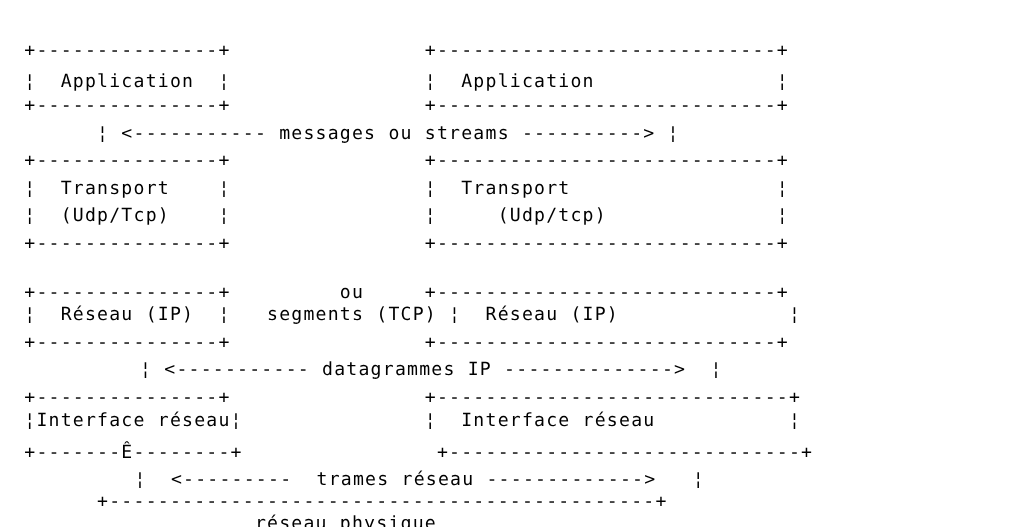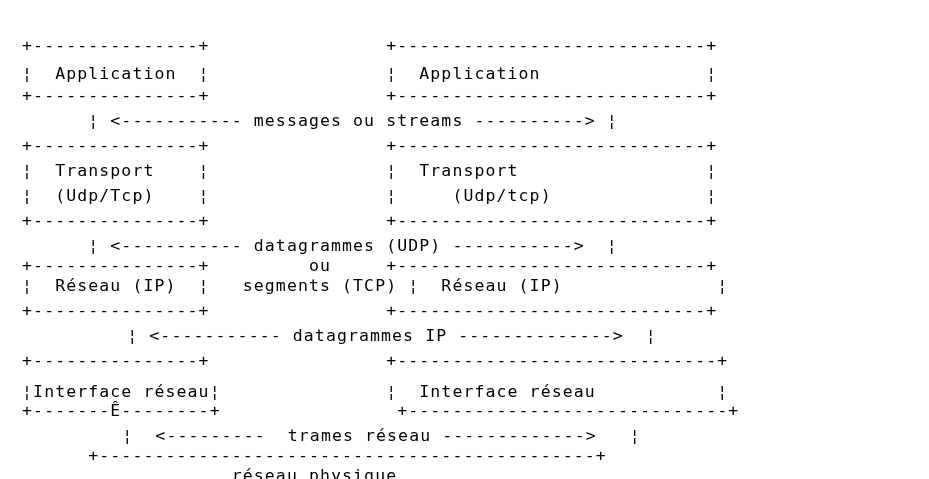--- a/index.html
+++ b/index.html
@@ -39,39 +39,38 @@
   .l4  { top: 116px; }
   .l5  { top: 141px; }
   .l6  { top: 166px; }
   .l7  { top: 191px; }
   .l8  { top: 216px; }
   .l9  { top: 236px; }
   .l10 { top: 256px; }
   .l11 { top: 281px; }
   .l12 { top: 306px; padding-left: 39px; }
   .l13 { top: 331px; }
-  .l14 { top: 362px; }
+  .l14 { top: 352px; }
   .l15 { top: 381px; }
   .l16 { top: 406px; padding-left: 34px; }
   .l17 { top: 426px; }
   .l18 { top: 446px; }
 </style>
 </head>
 <body>
 
 <div id="ascii-diagram">
   <pre class="ascii-line l0">  +---------------+                +----------------------------+</pre>
   <pre class="ascii-line l1">  ¦  Application  ¦                ¦  Application               ¦</pre>
   <pre class="ascii-line l2">  +---------------+                +----------------------------+</pre>
   <pre class="ascii-line l3">        ¦ &lt;----------- messages ou streams ----------&gt; ¦</pre>
   <pre class="ascii-line l4">  +---------------+                +----------------------------+</pre>
   <pre class="ascii-line l6">  ¦  (Udp/Tcp)    ¦                ¦     (Udp/tcp)              ¦</pre>
   <pre class="ascii-line l5">  ¦  Transport    ¦                ¦  Transport                 ¦</pre>
   <pre class="ascii-line l7">  +---------------+                +----------------------------+</pre>
-  <pre class="ascii-line l8">        ¦ &lt;----------- datagrammes (UDP) -----------&gt;  ¦</pre>
   <pre class="ascii-line l9">  +---------------+         ou     +----------------------------+</pre>
   <pre class="ascii-line l10">  ¦  Réseau (IP)  ¦   segments (TCP) ¦  Réseau (IP)              ¦</pre>
   <pre class="ascii-line l11">  +---------------+                +----------------------------+</pre>
   <pre class="ascii-line l12">        ¦ &lt;----------- datagrammes IP --------------&gt;  ¦</pre>
   <pre class="ascii-line l13">  +---------------+                +-----------------------------+</pre>
   <pre class="ascii-line l14">  ¦Interface réseau¦               ¦  Interface réseau           ¦</pre>
   <pre class="ascii-line l15">  +-------Ê--------+                +-----------------------------+</pre>
   <pre class="ascii-line l16">        ¦  &lt;---------  trames réseau -------------&gt;   ¦</pre>
   <pre class="ascii-line l17">        +---------------------------------------------+</pre>
   <pre class="ascii-line l18">                     réseau physique</pre>

